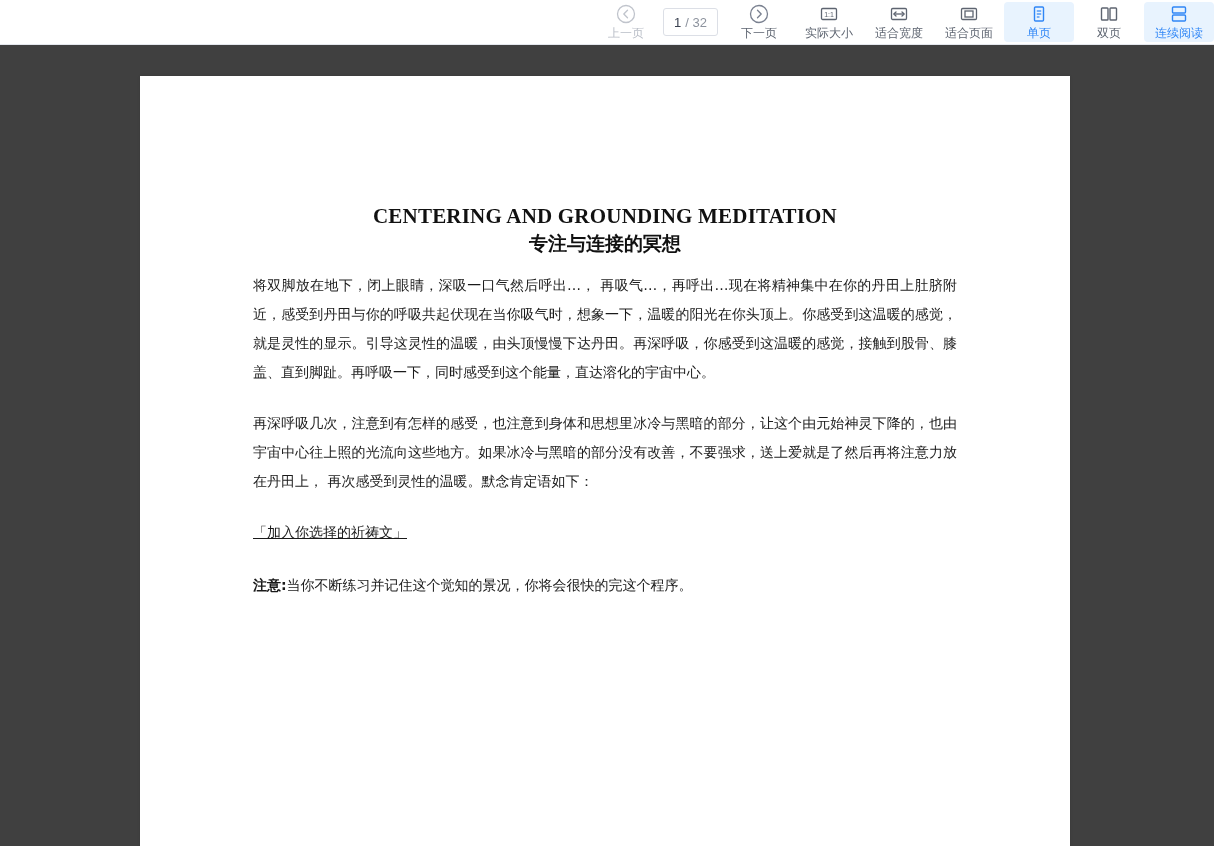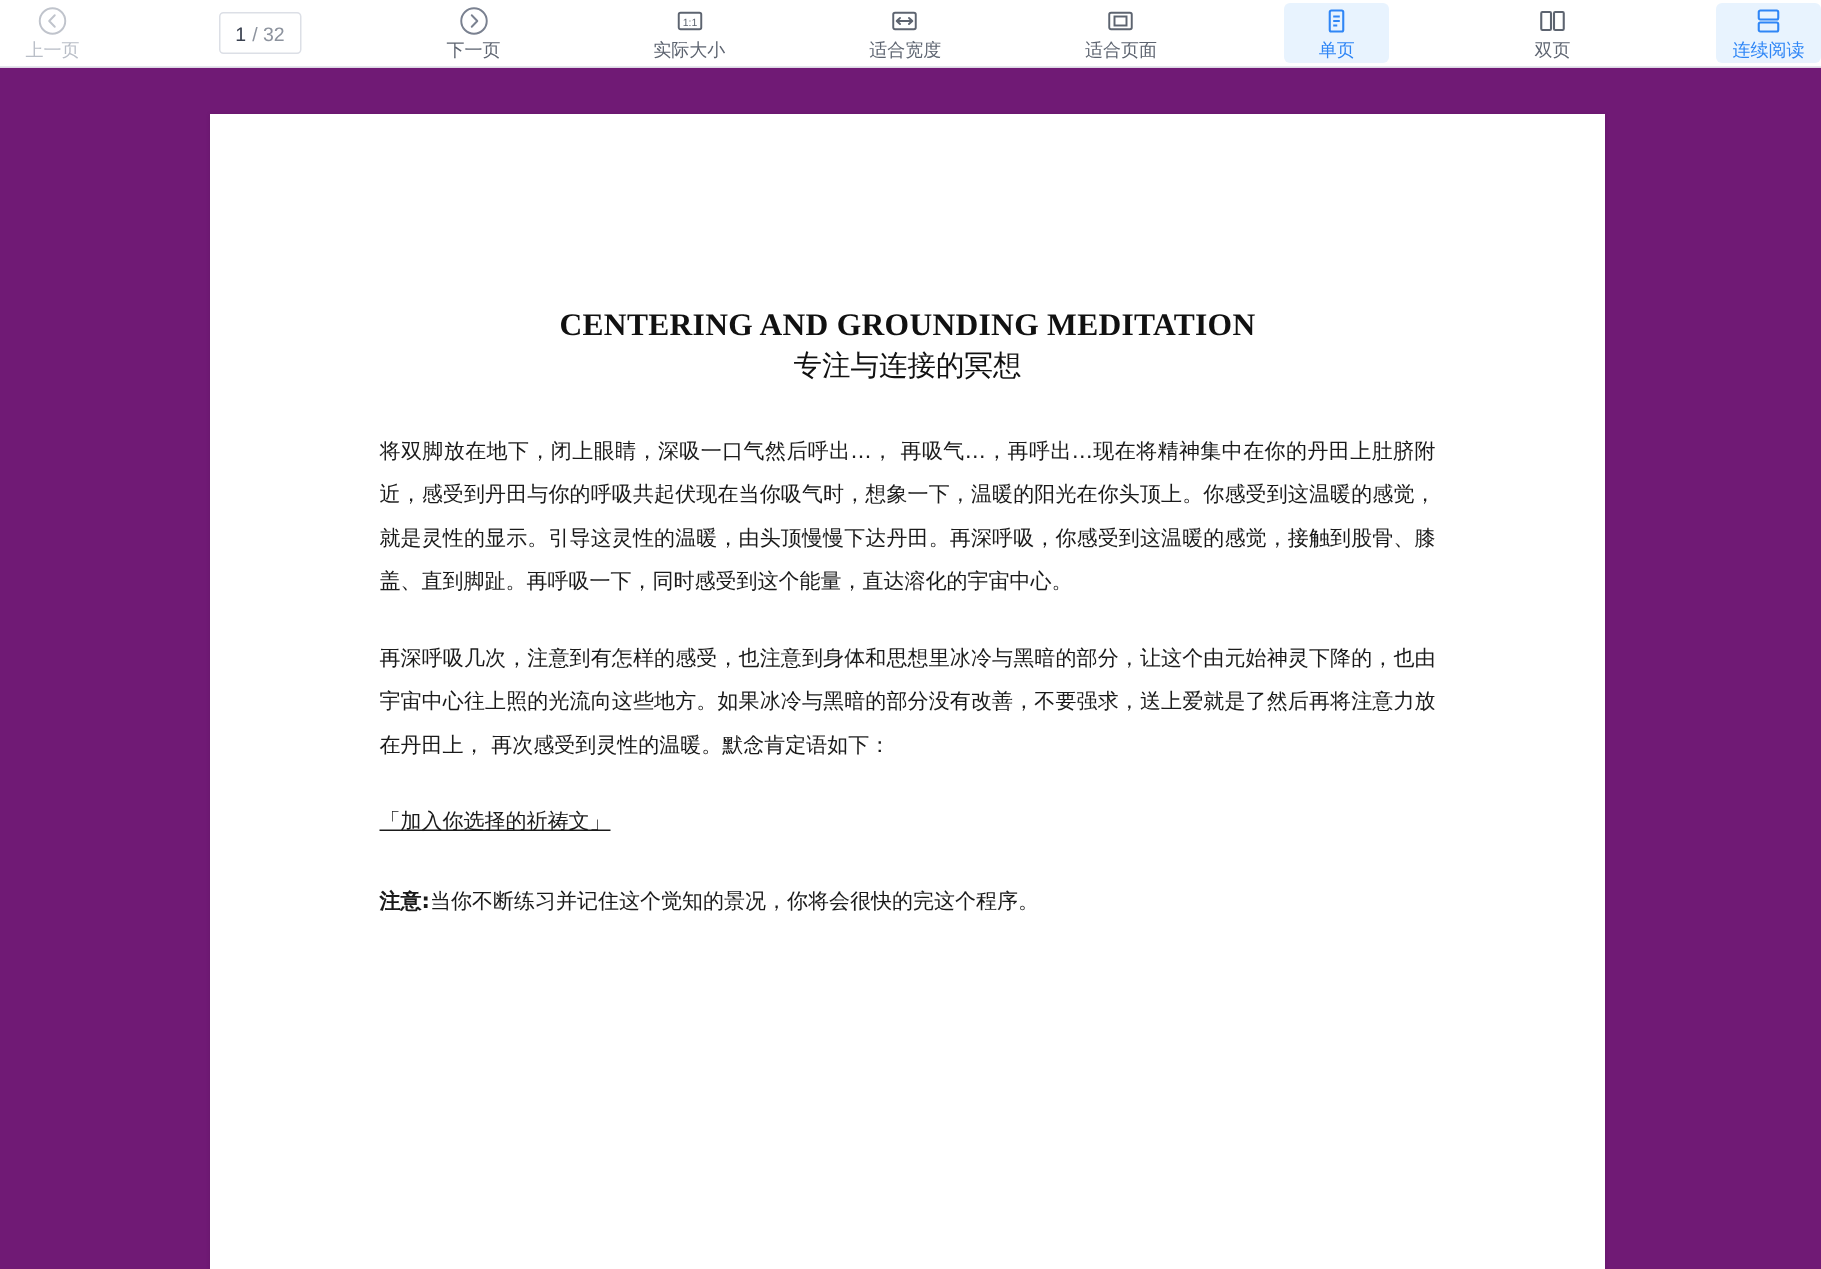--- a/index.html
+++ b/index.html
@@ -15,21 +15,21 @@
     position: relative;
   }
 
   
   .toolbar {
     height: 44px;
     background: #ffffff;
     border-bottom: 1px solid #e4e7ed;
     display: flex;
     align-items: center;
-    justify-content: space-between;
+    justify-content: flex-end;
     gap: 0px;
     position: relative;
     z-index: 5;
   }
   .tool {
     display: flex;
     flex-direction: column;
     align-items: center;
     justify-content: center;
     min-width: 58px;
@@ -78,21 +78,21 @@
   svg { display: block; }
 
   
   .viewer {
     position: absolute;
     top: 45px;
     left: 0;
     right: 0;
     bottom: 0;
     overflow: hidden;
-    background: #701a75;
+    background: #404040;
   }
   .page {
     position: absolute;
     left: 140px;
     top: 31px;
     width: 930px;
     min-height: 1000px;
     background: #ffffff;
     box-shadow: 0 0 3px rgba(0,0,0,0.10);
   }
@@ -105,24 +105,24 @@
     font-weight: bold;
     font-size: 21px;
     letter-spacing: 0.2px;
     color: #111;
     margin-top: 128px;
     margin-bottom: 2px;
   }
   .title-cn {
     text-align: center;
     font-family: "DejaVu Sans", sans-serif;
-    font-weight: normal;
+    font-weight: bold;
     font-size: 19px;
     color: #111;
-    margin-bottom: 30px;
+    margin-bottom: 14px;
   }
   .para {
     font-family: "DejaVu Sans", sans-serif;
     font-size: 14px;
     line-height: 29px;
     color: #1a1a1a;
     text-align: justify;
     margin: 0 0 22px 0;
   }
   .para.loose { margin-bottom: 24px; text-decoration: underline; }

